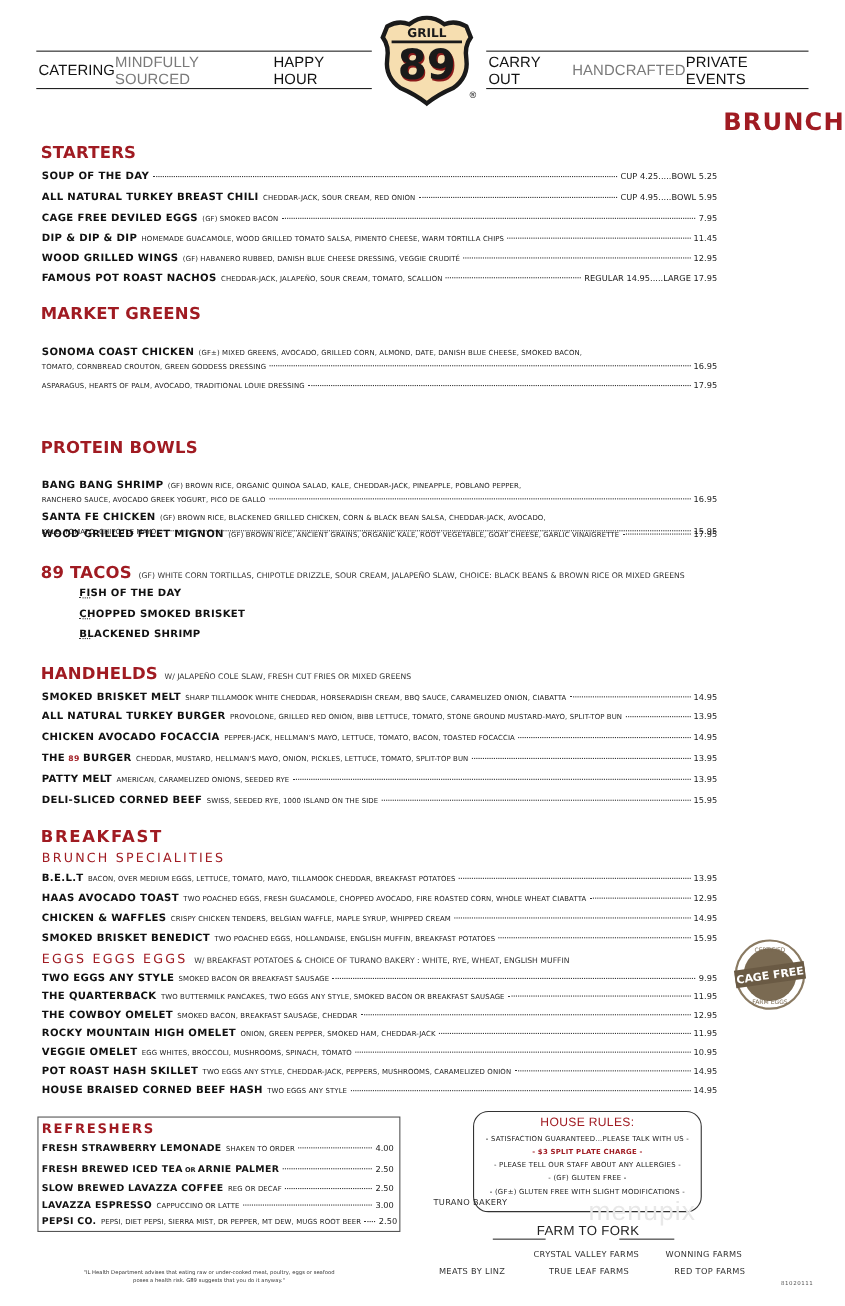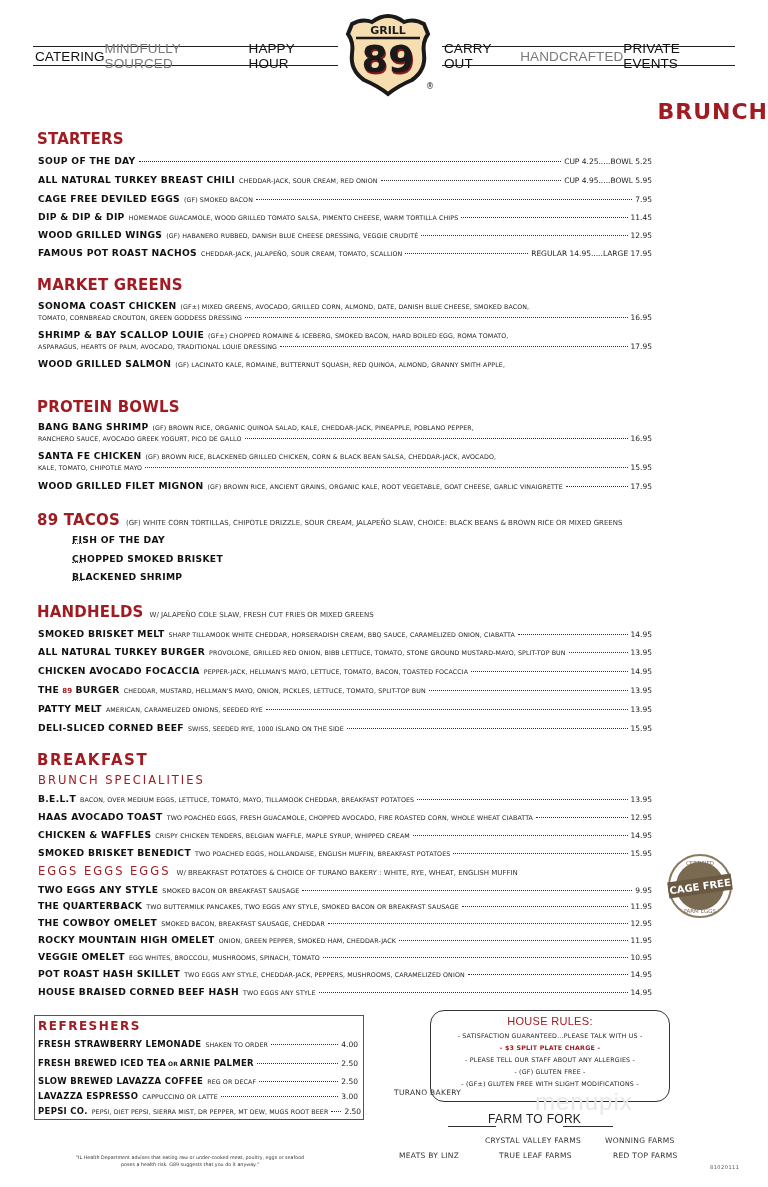--- a/index.html
+++ b/index.html
@@ -1,20 +1,20 @@
 <!DOCTYPE html>
 <html><head>
 <meta charset="utf-8">
 <style>
   * { margin: 0; padding: 0; box-sizing: border-box; }
   html, body { width: 768px; height: 1187px; background: #ffffff; overflow: hidden; }
   body { position: relative; font-family: "DejaVu Sans", sans-serif; color: #1a1a1a; }
 
   
-  .topnav { position: absolute; top: 46px; height: 20px; display: flex; align-items: center;
+  .topnav { position: absolute; top: 46px; height: 35px; display: flex; align-items: center;
             border-top: 1.5px solid #222; border-bottom: 1.5px solid #222; }
   .topnav.left { left: 33px; width: 305px; justify-content: space-between; padding: 0 2px; }
   .topnav.right { left: 442px; width: 293px; justify-content: space-between; padding: 0 2px; align-items: center; }
   .topnav span { font-family: "Liberation Sans", sans-serif; font-size: 13.5px; letter-spacing: 0.1px; }
   .topnav .dark { color: #111; }
   .topnav .light { color: #7a7a7a; font-weight: 300; }
 
   .logo { position: absolute; left: 342px; top: 14px; width: 92px; height: 84px; }
   .brunch-title { position: absolute; left: 0; width: 768px; top: 99px; text-align: right;
                   font-family: "DejaVu Sans", sans-serif; font-weight: bold; font-size: 22px;
@@ -28,36 +28,36 @@
 
   .row { position: absolute; left: 38px; width: 614px; height: 12px; display: flex; align-items: baseline;
          white-space: nowrap; overflow: hidden; }
   .row.indent { left: 69px; width: 583px; flex-direction: column; }
   .name { font-family: "DejaVu Sans", sans-serif; font-weight: bold; font-size: 9.2px; color: #111; letter-spacing: 0.3px; }
   .desc { font-size: 6.3px; color: #222; margin-left: 4px; letter-spacing: 0.1px; }
   .dots { flex: 1; border-bottom: 1px dotted #333; margin: 0 3px; height: 7px; transform: translateY(-2px); min-width: 10px; }
   .price { font-size: 7.5px; color: #222; white-space: nowrap; }
   .red { color: #a01b22; }
 
-  .row2 { position: absolute; left: 38px; width: 614px; }
+  .row2 { position: absolute; left: 38px; width: 614px; margin-top: 15px; }
   .row2 .line1 { display: flex; align-items: baseline; white-space: nowrap; }
   .row2 .line2 { display: flex; align-items: baseline; white-space: nowrap; margin-top: 2px; }
 
   
   .badge { position: absolute; left: 667px; top: 853px; width: 66px; height: 66px; }
 
   
   .refreshers { position: absolute; left: 34px; top: 1015px; width: 330px; height: 105px; border: 1.5px solid #555; }
   .refreshers .rtitle { position: absolute; left: 3px; top: 3px; font-weight: bold; font-size: 12px; color: #a01b22; letter-spacing: 1.5px; }
   .refreshers .rrow { position: absolute; left: 3px; width: 320px; display: flex; align-items: baseline; white-space: nowrap; }
   .refreshers .name { font-size: 8.5px; }
   .refreshers .or { font-size: 6px; font-weight: bold; margin: 0 2px; }
 
   
-  .rules { position: absolute; left: 430px; top: 1010px; width: 240px; height: 92px; border: 1.5px solid #333; border-radius: 14px; text-align: center; }
+  .rules { position: absolute; left: 430px; top: 1010px; width: 208px; height: 92px; border: 1.5px solid #333; border-radius: 14px; text-align: center; }
   .rules .rtitle { font-family: "Liberation Sans", sans-serif; font-size: 11px; color: #a01b22; margin-top: 4px; letter-spacing: 0.3px; }
   .rules .rline { font-size: 6.3px; color: #222; margin-top: 5px; letter-spacing: 0.2px; }
   .rules .rline.red { color: #a01b22; font-weight: bold; }
 
   .farm-title { position: absolute; left: 488px; top: 1112px; font-family: "Liberation Sans", sans-serif; font-size: 12px; color: #222; letter-spacing: 0.3px; }
   .farm-line-l { position: absolute; left: 448px; top: 1126px; width: 48px; border-top: 1px solid #333; }
   .farm-line-r { position: absolute; left: 563px; top: 1126px; width: 50px; border-top: 1px solid #333; }
   .farm { position: absolute; font-size: 7.5px; color: #333; letter-spacing: 0.3px; white-space: nowrap; }
 
   .disclaimer { position: absolute; left: 70px; top: 1154px; width: 240px; text-align: center; font-size: 4.8px; color: #333; line-height: 7px; }
@@ -133,35 +133,27 @@
       <span class="name">SONOMA COAST CHICKEN</span>
       <span class="desc">(GF±) MIXED GREENS, AVOCADO, GRILLED CORN, ALMOND, DATE, DANISH BLUE CHEESE,  SMOKED BACON,</span>
     </div>
   <div class="line2">
       <span class="desc" style="margin-left:0">TOMATO, CORNBREAD CROUTON, GREEN GODDESS DRESSING</span>
       <span class="dots"></span>
       <span class="price">16.95</span>
     </div>
 </div>
 <div class="row2" style="top:329px">
-  <div class="line1">
-      <span class="name">SHRIMP &amp; BAY SCALLOP LOUIE</span>
-      <span class="desc">(GF±) CHOPPED ROMAINE &amp; ICEBERG, SMOKED BACON, HARD BOILED EGG, ROMA TOMATO,</span>
-    </div>
   <div class="line2">
       <span class="desc" style="margin-left:0">ASPARAGUS, HEARTS OF PALM, AVOCADO, TRADITIONAL LOUIE DRESSING</span>
       <span class="dots"></span>
       <span class="price">17.95</span>
     </div>
 </div>
 <div class="row2" style="top:358px">
-  <div class="line1">
-      <span class="name">WOOD GRILLED SALMON</span>
-      <span class="desc">(GF) LACINATO KALE, ROMAINE, BUTTERNUT SQUASH, RED QUINOA, ALMOND, GRANNY SMITH APPLE,</span>
-    </div>
 </div>
 
 <div class="section-title" style="top:398px">PROTEIN BOWLS</div>
 <div class="row2" style="top:421px">
   <div class="line1">
       <span class="name">BANG BANG SHRIMP</span>
       <span class="desc">(GF) BROWN RICE, ORGANIC QUINOA SALAD, KALE, CHEDDAR-JACK, PINEAPPLE, POBLANO PEPPER,</span>
     </div>
   <div class="line2">
       <span class="desc" style="margin-left:0">RANCHERO SAUCE, AVOCADO GREEK YOGURT, PICO DE GALLO</span>

